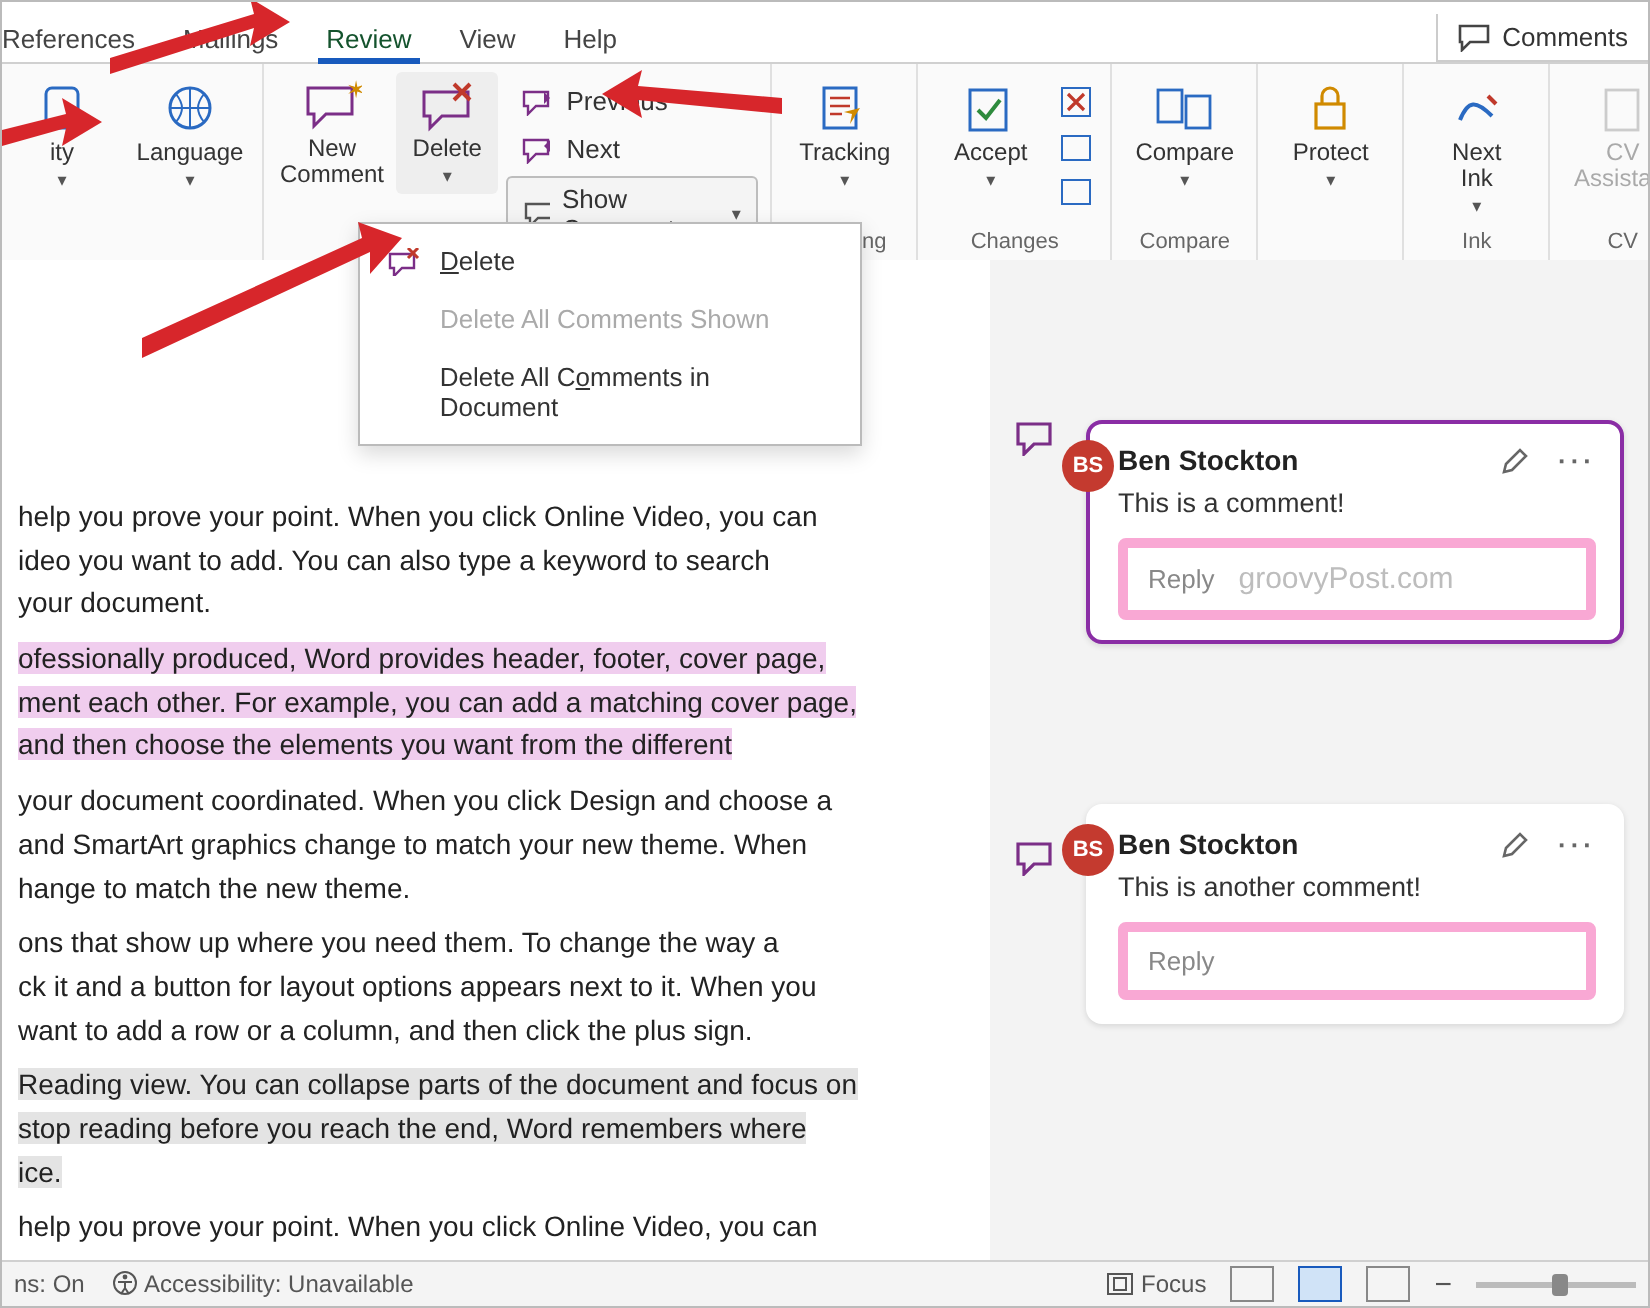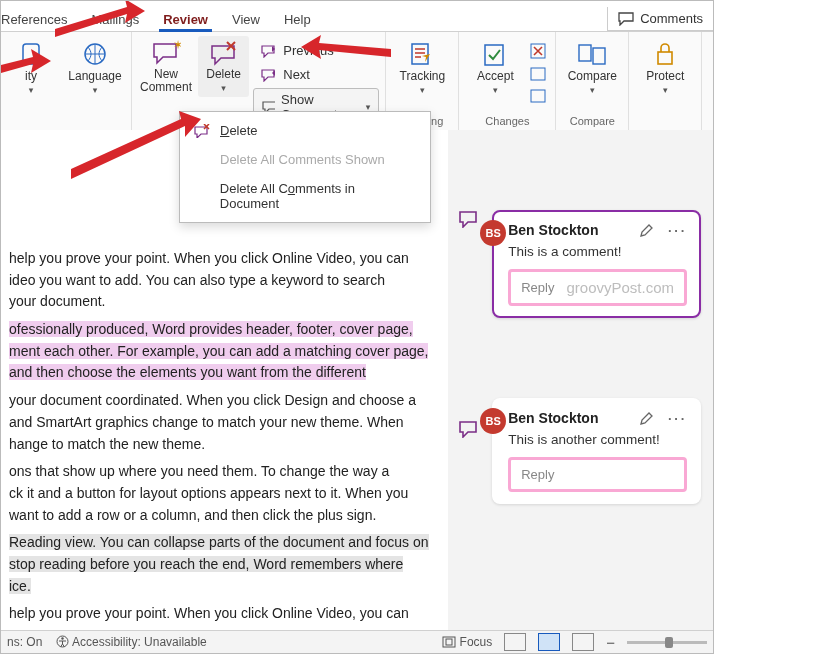--- a/index.html
+++ b/index.html
@@ -1,20 +1,20 @@
 <!DOCTYPE html>
 <html><head>
 <meta charset="utf-8">
 <style>
   html,body{margin:0;padding:0;font-family:"Segoe UI",Arial,sans-serif;font-size:13px;color:#333;background:#fff;overflow:hidden}
-  .app{width:714px;height:654px;position:relative;border:1px solid #bbb;box-sizing:border-box;overflow:hidden}
+  .app{width:825px;height:654px;position:relative;border:1px solid #bbb;box-sizing:border-box;overflow:hidden}
   
   .tabs{display:flex;align-items:flex-end;height:30px;padding-left:0;border-bottom:1px solid #d0d0d0;background:#fff}
   .tab{padding:6px 12px 4px;color:#444;cursor:pointer}
-  .tab.active{color:#7f1d1d;font-weight:700;position:relative}
+  .tab.active{color:#14532d;font-weight:400;position:relative}
   .tab.active::after{content:"";position:absolute;left:8px;right:8px;bottom:-1px;height:3px;background:#185abd}
   .comments-top{margin-left:auto;display:flex;align-items:center;gap:6px;padding:4px 10px;border:1px solid #ccc;border-top:none;border-right:none;background:#fff}
   
   .ribbon{display:flex;background:#fafafa;border-bottom:1px solid #d0d0d0;height:98px;padding-left:0}
   .group{display:flex;flex-direction:column;align-items:center;padding:4px 6px 2px;border-right:1px solid #e0e0e0;position:relative}
   .group-row{display:flex;align-items:flex-start;gap:4px;flex:1}
   .group-label{font-size:11px;color:#666;padding:2px 0 1px;text-align:center;width:100%}
   .big-btn{display:flex;flex-direction:column;align-items:center;justify-content:flex-start;width:56px;padding:4px 2px;gap:2px;cursor:pointer;border-radius:3px}
   .big-btn .lbl{font-size:12px;color:#333;text-align:center;line-height:1.1}
   .big-btn.dis .lbl,.big-btn.dis svg{opacity:.4}
@@ -38,21 +38,21 @@
   .gut-ico{color:#7b2e87}
   .cpanel{flex:1;padding:10px 12px 0 4px;position:relative}
   .comment{background:#fff;border:2px solid transparent;border-radius:8px;padding:10px 12px 10px 14px;position:relative;box-shadow:0 1px 3px rgba(0,0,0,.12)}
   .comment.sel{border-color:#8a2da5}
   .avatar{position:absolute;left:-14px;top:8px;width:26px;height:26px;border-radius:50%;background:#c43a2f;color:#fff;font-size:11px;font-weight:600;display:flex;align-items:center;justify-content:center}
   .c-head{display:flex;align-items:center}
   .c-author{font-weight:700;font-size:14px;color:#222}
   .c-actions{margin-left:auto;display:flex;gap:14px;color:#666}
   .c-body{margin:6px 0 2px;font-size:13.5px;color:#333}
   .c-date{font-size:11.5px;color:#888}
-  .reply{margin-top:10px;border:3px solid #f9a8d4;border-radius:4px;padding:7px 10px;color:#888;font-size:13px;display:flex;align-items:center}
+  .reply{margin-top:10px;border:5px solid #f9a8d4;border-radius:4px;padding:7px 10px;color:#888;font-size:13px;display:flex;align-items:center}
   .wm{color:#bdbdbd;margin-left:12px;font-size:15px}
   
   .status{position:absolute;left:0;right:0;bottom:0;height:22px;background:#f4f4f4;border-top:1px solid #d0d0d0;display:flex;align-items:center;font-size:12px;color:#555;padding:0 6px;gap:14px}
   .status .right{margin-left:auto;display:flex;align-items:center;gap:12px}
   .view-btn{width:20px;height:16px;border:1px solid #888;display:inline-block;position:relative}
   .view-btn.act{background:#d0e3f7;border-color:#185abd}
   .zoom-track{width:80px;height:3px;background:#bbb;position:relative}
   .zoom-thumb{position:absolute;left:38px;top:-4px;width:8px;height:11px;background:#888;border-radius:2px}
   
   .arrow{position:absolute;z-index:60;pointer-events:none}

